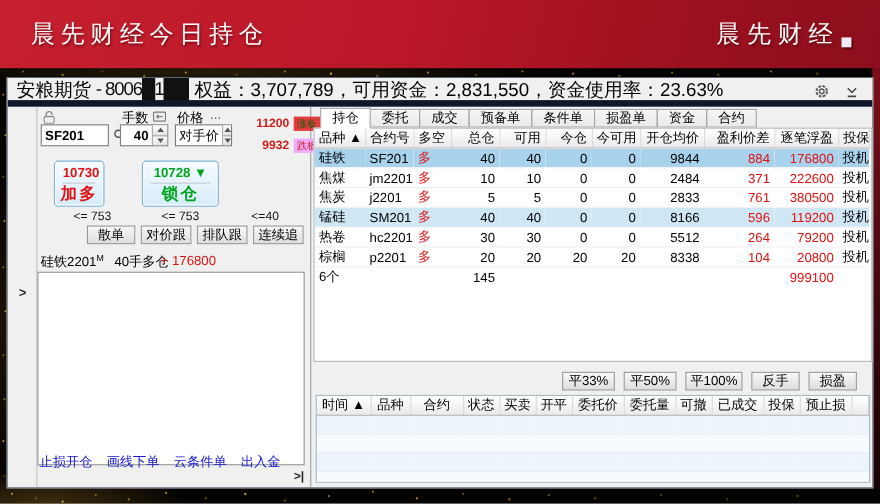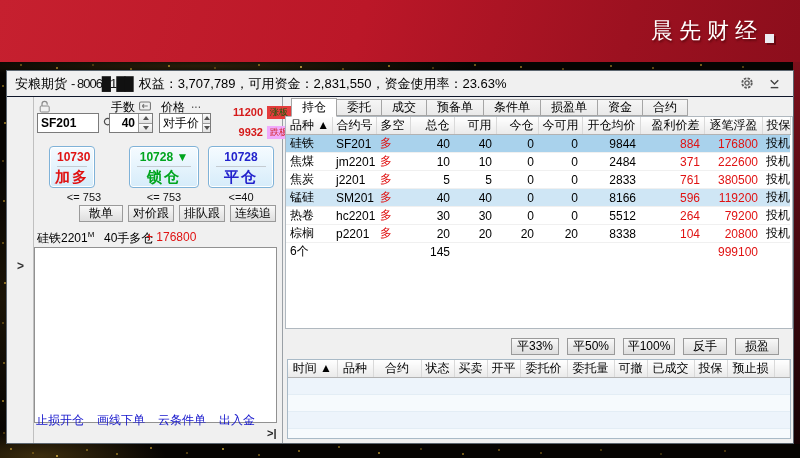--- a/index.html
+++ b/index.html
@@ -28,21 +28,21 @@
   .b-right{position:absolute;right:26px;top:50%;transform:translateY(-50%);color:#fff;font-size:22px;
     letter-spacing:6px;text-shadow:1px 2px 2px rgba(60,0,5,.55);white-space:nowrap;display:flex;align-items:flex-end;}
   .logo-sq{display:inline-block;width:9px;height:9px;background:#ececf2;margin:0 0 3px 2px;
     box-shadow:2px 2px 0 rgba(60,0,5,.45);}
   .redstrip{position:absolute;right:0;top:62px;width:7px;height:382px;z-index:1;
     background:linear-gradient(180deg,#7e0f1b,#3a070e 60%,#150204);}
   
   .window{position:absolute;left:6px;top:70px;width:788px;height:374px;background:#f0f0f0;
     border:1px solid #5c6670;box-sizing:border-box;z-index:3;}
   .titlebar{position:absolute;left:0;top:0;right:0;height:26px;background:#f0f0f0;
-    border-bottom:1px solid #0f172a;font-size:13px;color:#000;display:flex;align-items:center;
+    border-bottom:6px solid #0f172a;font-size:17px;color:#000;display:flex;align-items:center;
     padding-left:8px;box-sizing:border-box;white-space:nowrap;}
   .acct{margin:0 6px 0 4px;letter-spacing:-1px;color:#111;}
   .tb-icons{position:absolute;right:12px;top:5px;display:flex;gap:14px;align-items:center;}
   .content{position:absolute;left:0;right:0;top:26px;bottom:0;}
   
   .left-panel{position:absolute;left:0;top:0;width:276px;bottom:0;border-right:1px solid #9aa0a6;box-sizing:border-box;}
   .left-strip{position:absolute;left:0;top:0;width:26px;bottom:0;border-right:1px solid #c0c0c0;}
   .expander{position:absolute;left:10px;top:162px;font-size:12px;font-weight:bold;color:#333;cursor:pointer;}
   .flabel{position:absolute;font-size:12px;color:#000;white-space:nowrap;}
   .textbox{position:absolute;border:1px solid #7b7b7b;background:#fff;font-size:12px;line-height:18px;
@@ -99,20 +99,21 @@
   tr.orow-o td{background:#f6fafd;border-bottom:1px solid #e3edf5;}
   svg{display:block;}
 </style>
 </head>
 <body>
 
 <div class="stage">
   <div class="dust"></div>
 
   <div class="banner">
+    <div class="b-left">晨先财经今日持仓</div>
     <div class="b-right">
       <span>晨先财经</span>
       <span class="logo-sq"></span>
     </div>
   </div>
   <div class="redstrip"></div>
 
   <div class="window">
     <div class="titlebar">
       <span>安粮期货</span>
@@ -184,24 +185,20 @@
         <span class="lprice" style="left:204px;top:29px;">9932</span>
         <span class="badge badge-dn" style="top:29px;">跌板</span>
 
         <div class="trade-btn" style="left:42px;width:46px;">
           <div class="tb-price c-red">10730</div>
           <div class="tb-label c-red">加多</div>
         </div>
         <div class="trade-btn" style="left:122px;width:70px;">
           <div class="tb-price c-green">10728 ▼</div>
           <div class="tb-label c-green">锁仓</div>
-        </div>
-        <div class="trade-btn" style="left:201px;width:66px;">
-          <div class="tb-price c-blue">10728</div>
-          <div class="tb-label c-blue">平仓</div>
         </div>
         <span class="hint" style="left:42px;">&lt;= 753</span>
         <span class="hint" style="left:122px;">&lt;= 753</span>
         <span class="hint" style="left:201px;width:66px;">&lt;=40</span>
 
         <div class="followrow">
             <div class="gbtn" style="width:44px">散单</div>
             <div class="gbtn" style="width:46px">对价跟</div>
             <div class="gbtn" style="width:46px">排队跟</div>
             <div class="gbtn" style="width:46px">连续追</div>

